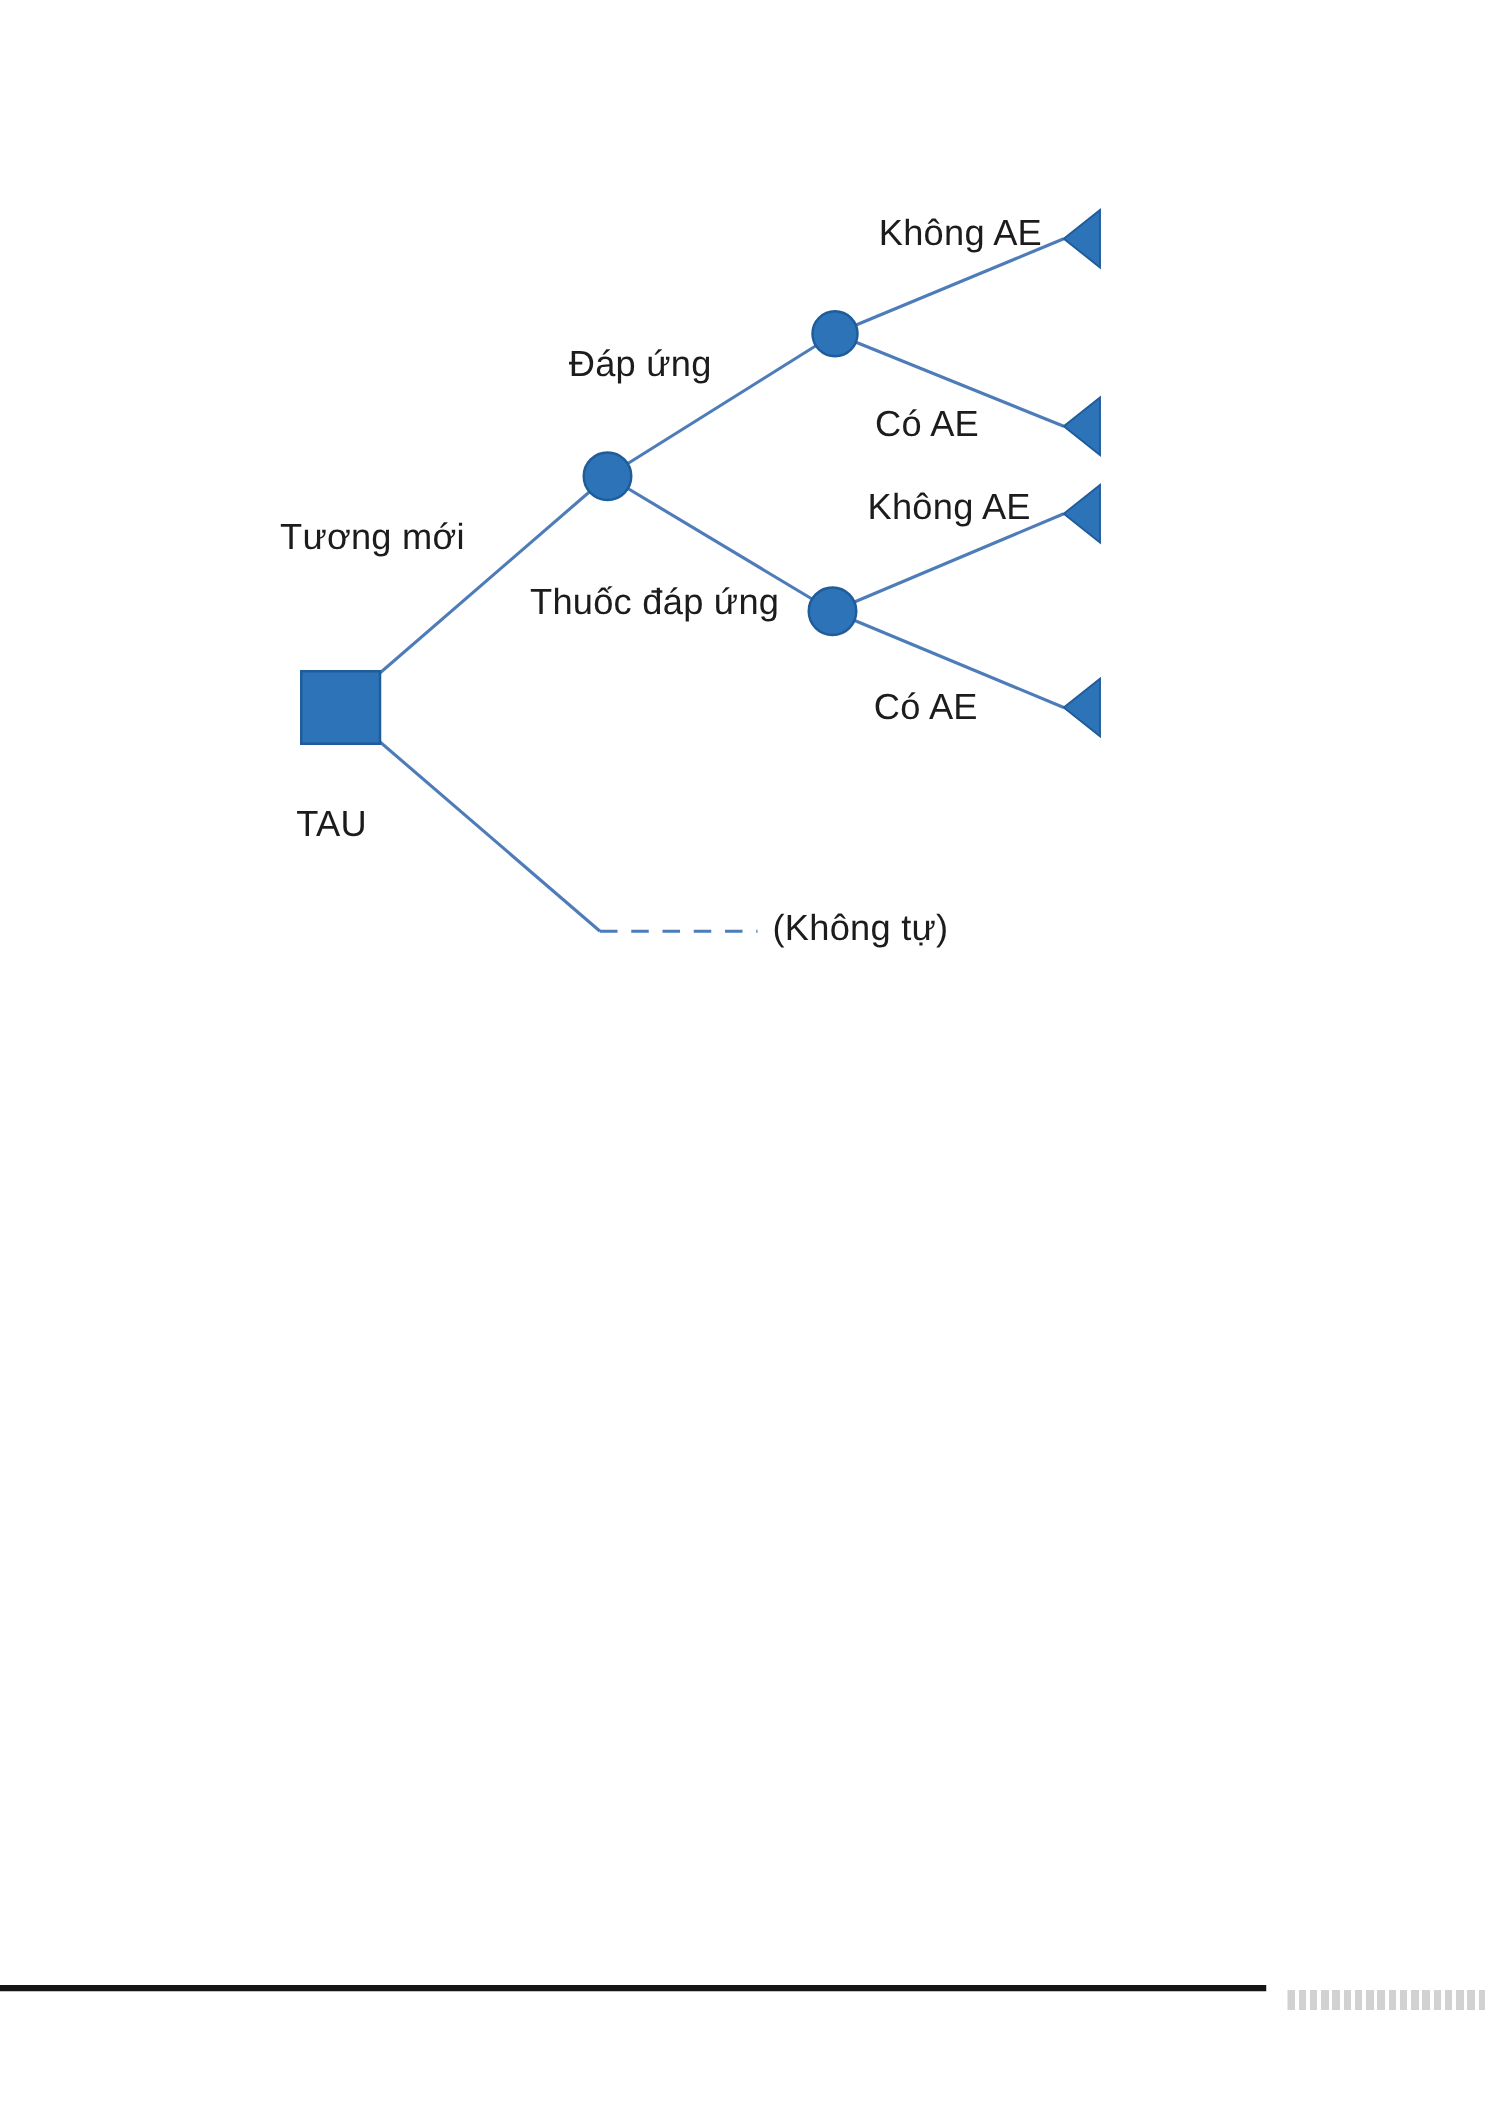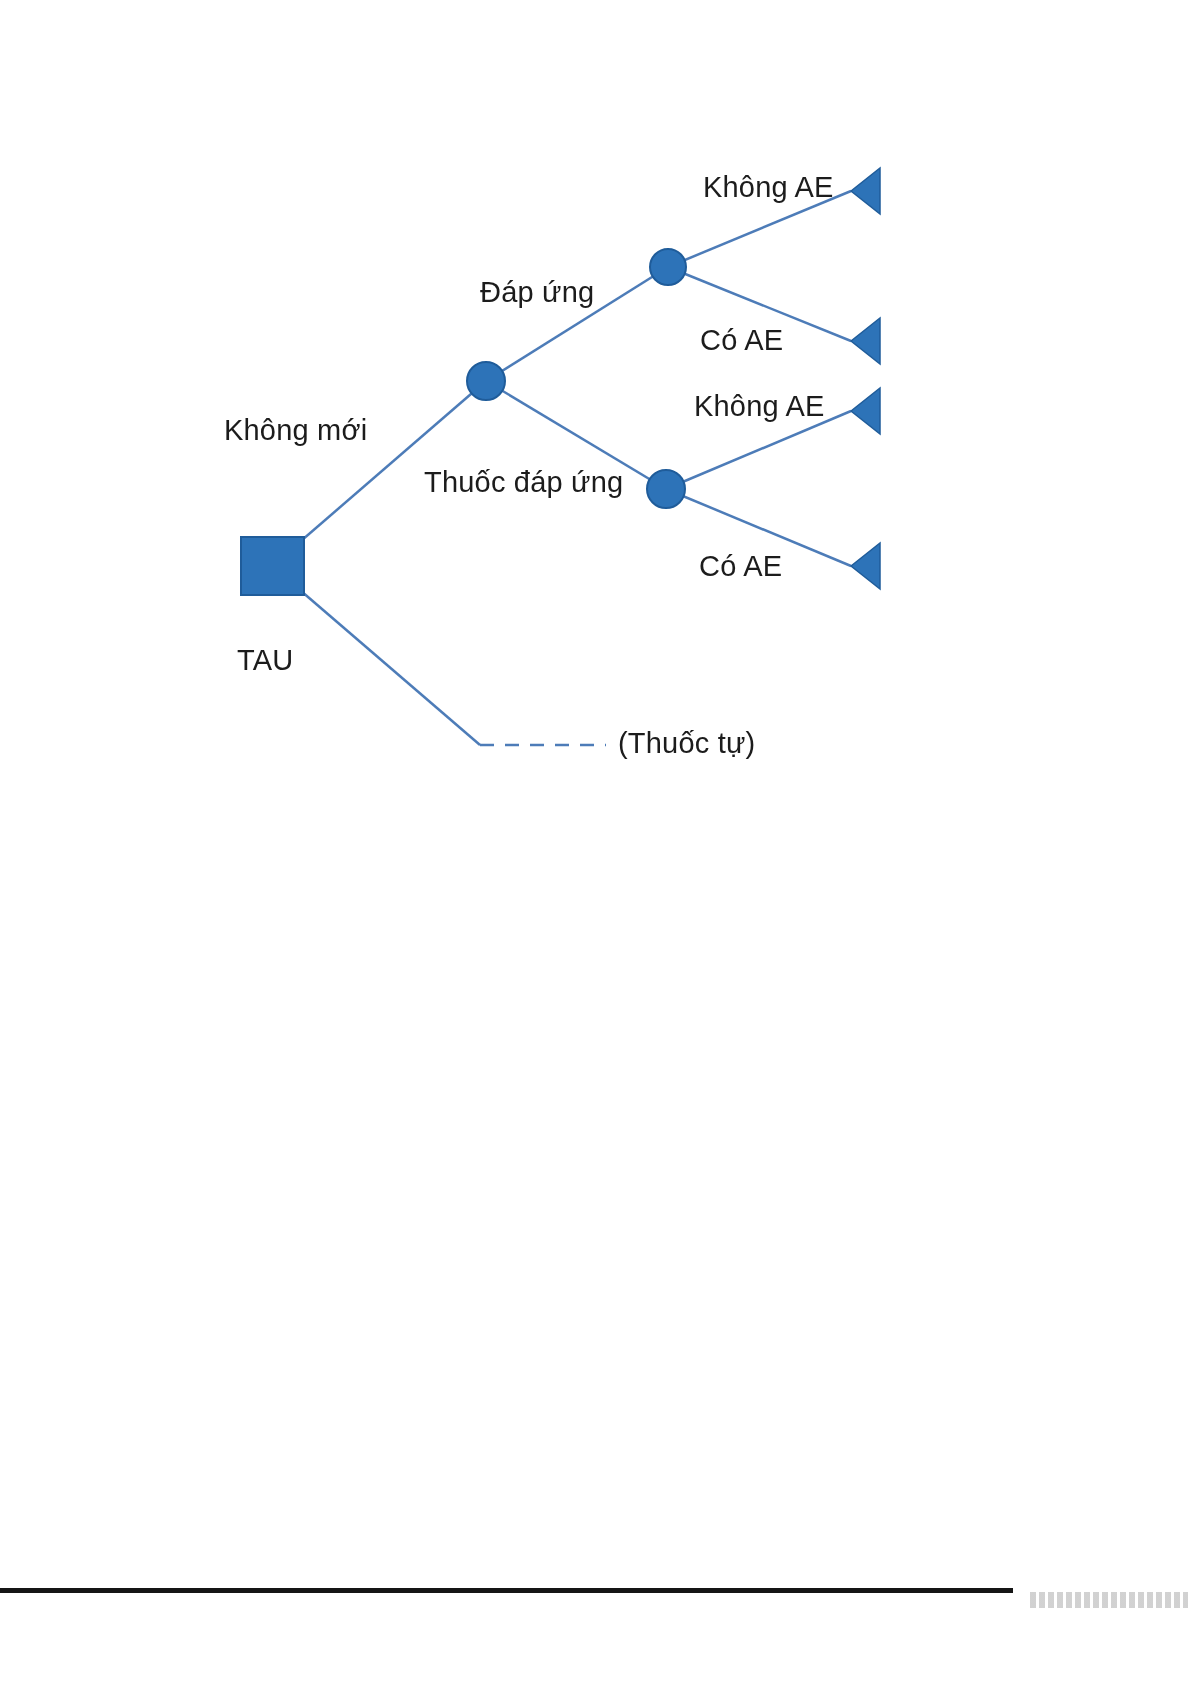--- a/index.html
+++ b/index.html
@@ -69,32 +69,32 @@
     <circle cx="666" cy="489" r="19" fill="#2d73b8" stroke="#1f5c9a" stroke-width="2"></circle>
 
     <polygon points="851,191 880,168 880,214" fill="#2d73b8" stroke="#1f5c9a" stroke-width="1.5"></polygon>
     <polygon points="851,341 880,318 880,364" fill="#2d73b8" stroke="#1f5c9a" stroke-width="1.5"></polygon>
     <polygon points="851,411 880,388 880,434" fill="#2d73b8" stroke="#1f5c9a" stroke-width="1.5"></polygon>
     <polygon points="851,566 880,543 880,589" fill="#2d73b8" stroke="#1f5c9a" stroke-width="1.5"></polygon>
   </svg>
 
   <div class="lbl" style="left:703px; top:171px;">Không AE</div>
 
-  <div class="lbl" style="left:480px; top:276px;">Đáp ứng</div>
+  <div class="lbl" style="left:455px; top:276px;">Đáp ứng</div>
 
   <div class="lbl" style="left:700px; top:324px;">Có AE</div>
 
   <div class="lbl" style="left:694px; top:390px;">Không AE</div>
 
-  <div class="lbl" style="left:224px; top:414px;">Không mới</div>
+  <div class="lbl" style="left:224px; top:414px;">Tương mới</div>
 
   <div class="lbl" style="left:424px; top:466px;">Thuốc đáp ứng</div>
 
   <div class="lbl" style="left:699px; top:550px;">Có AE</div>
 
   <div class="lbl" style="left:237px; top:644px;">TAU</div>
 
-  <div class="lbl" style="left:618px; top:727px;">(Thuốc tự)</div>
+  <div class="lbl" style="left:618px; top:727px;">(Không tự)</div>
 
   <div class="footer-bar"></div>
   <div class="footer-smudge"></div>
 
 </div>
 
 </body></html>

